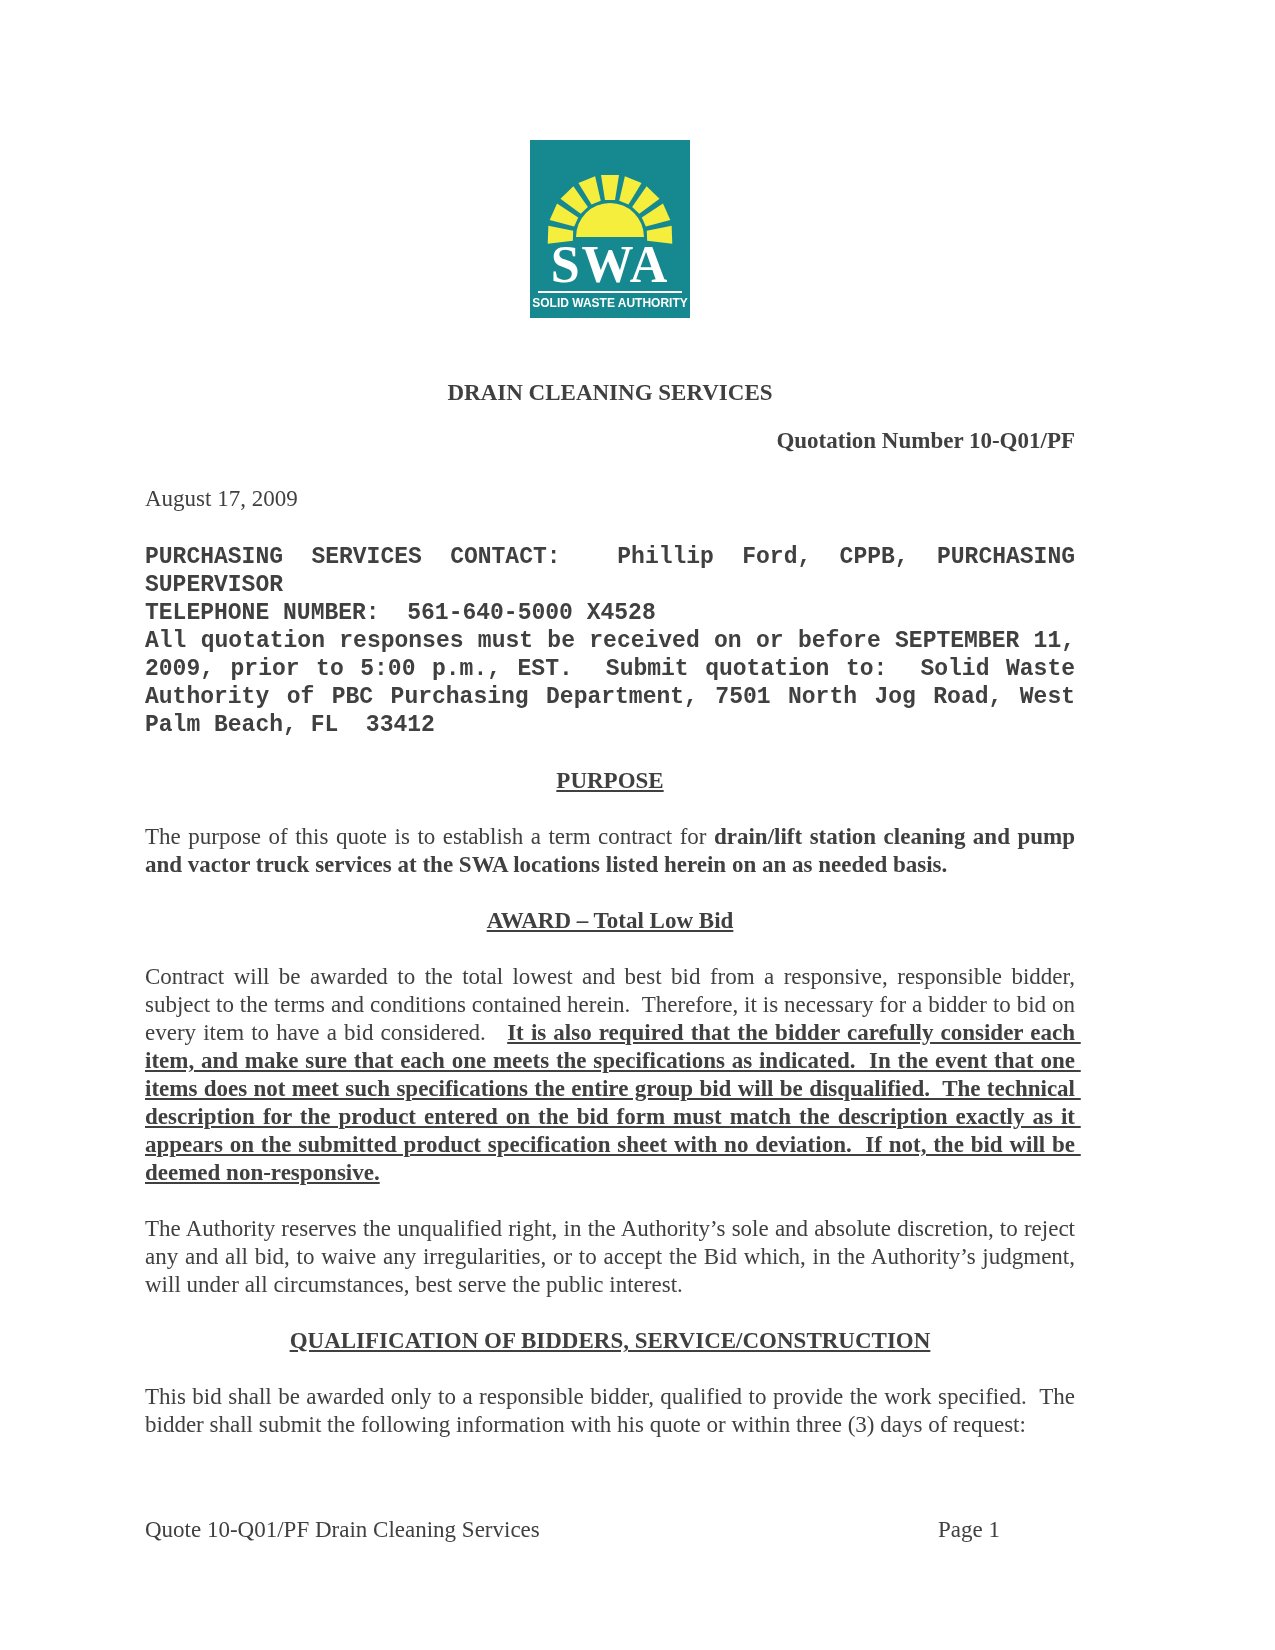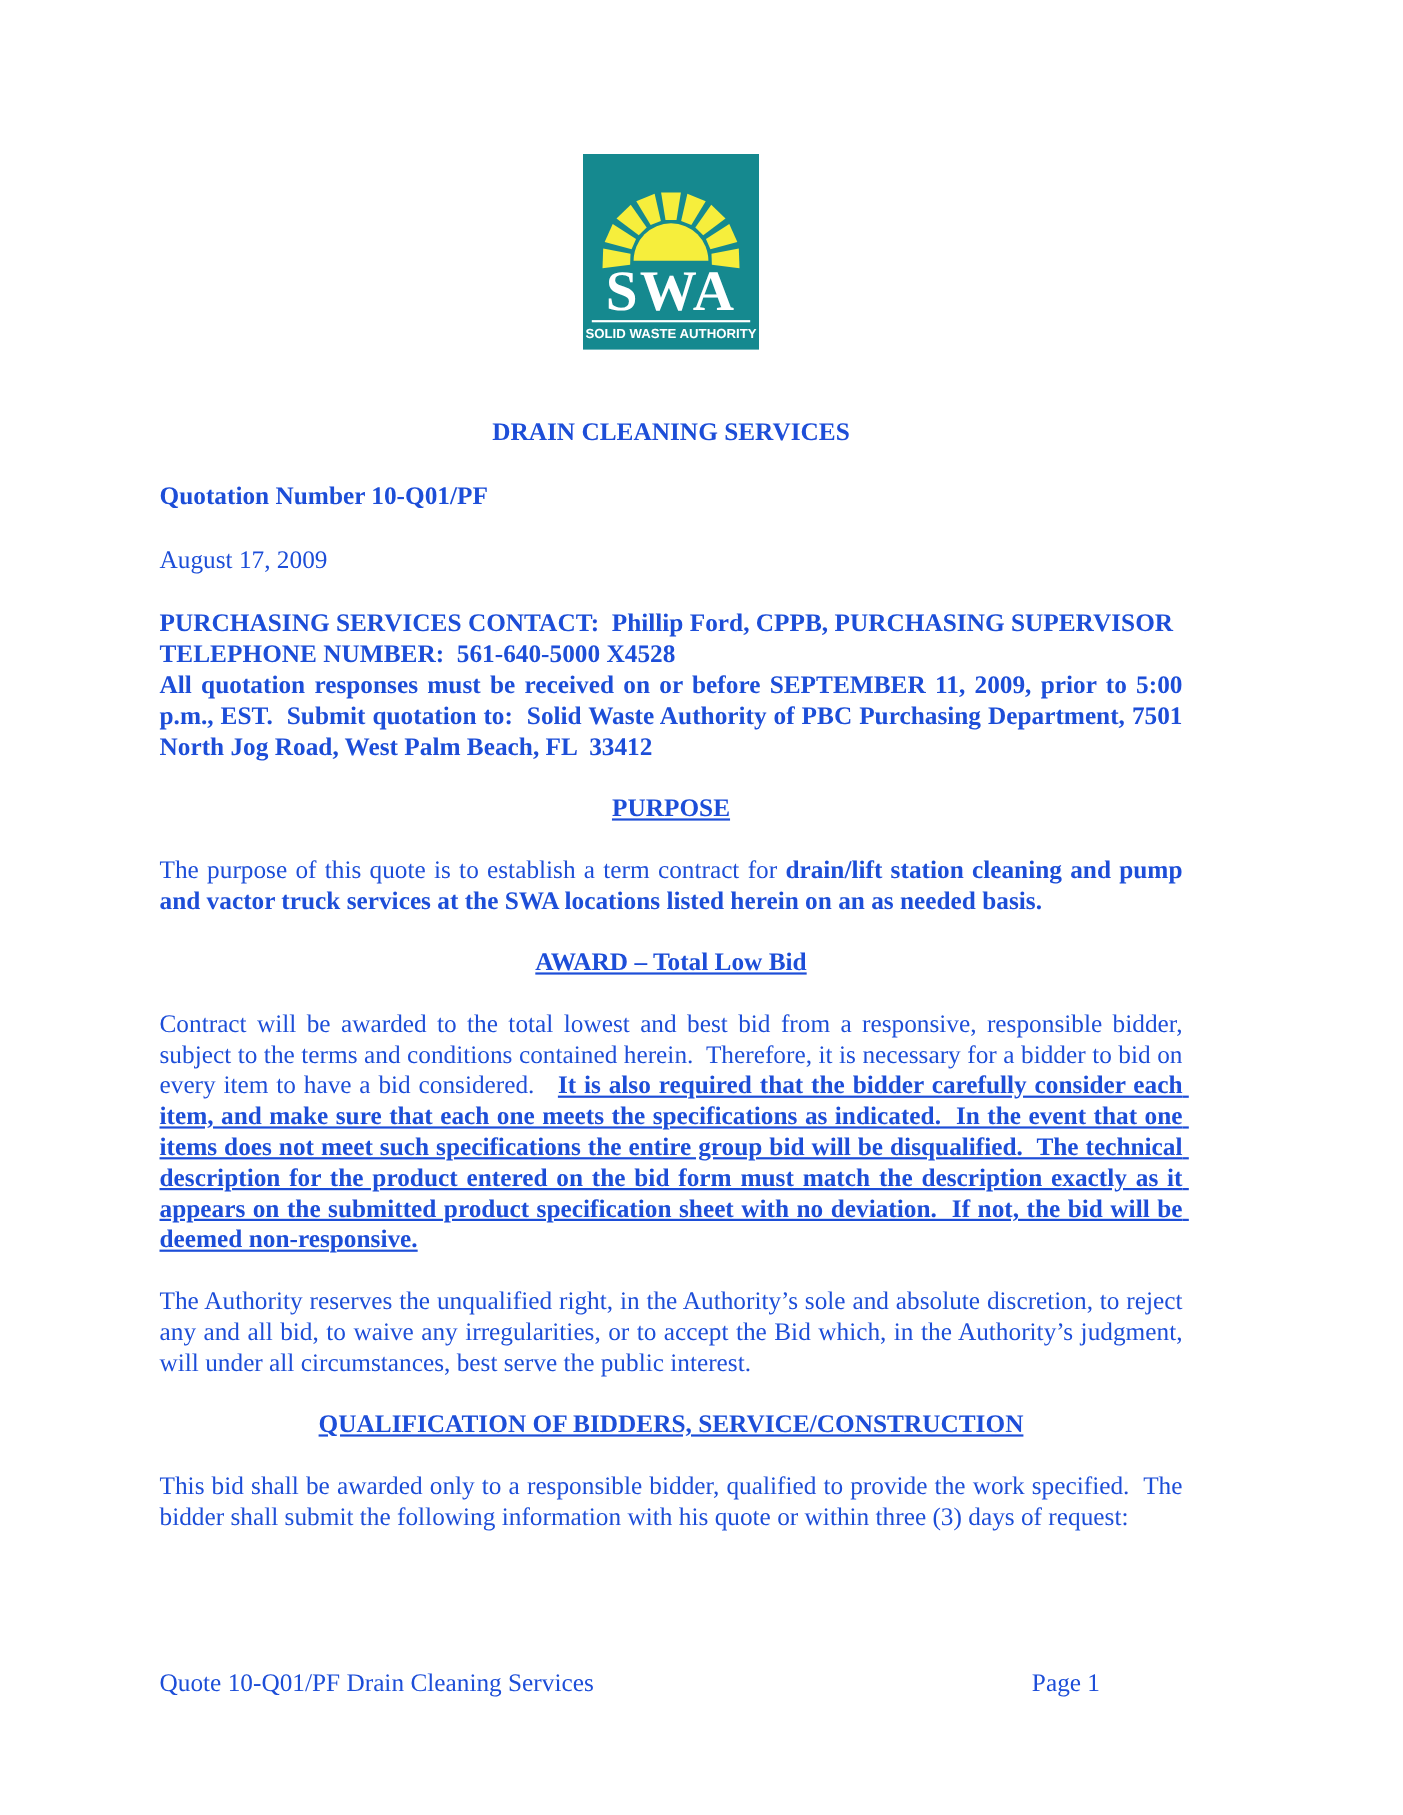--- a/index.html
+++ b/index.html
@@ -3,37 +3,37 @@
 <meta charset="utf-8">
 <style>
   * { margin: 0; padding: 0; box-sizing: border-box; }
   html, body { background: #ffffff; }
   .page {
     position: relative;
     width: 1275px;
     height: 1650px;
     margin: 0 auto;
     background: #ffffff;
-    color: #1d4ed8;
+    color: #404040;
     font-family: "Liberation Serif", serif;
     font-size: 23px;
     line-height: 28px;
     padding: 140px 200px 0 145px;
     overflow: hidden;
   }
   .logo-wrap {
     width: 160px;
     margin: 0 auto;
   }
   .para { white-space: pre-wrap; }
   .doc-title { font-weight: bold; text-align: center; margin-top: 54px; }
-  .doc-subtitle { font-weight: bold; text-align: left; margin-top: 30px; }
+  .doc-subtitle { font-weight: bold; text-align: right; margin-top: 20px; }
   .date-line { margin-top: 30px; }
   .contact-block { margin-top: 30px; font-weight: bold; }
-  .contact-block .cline { text-align: justify; white-space: pre-wrap; }
+  .contact-block .cline { text-align: justify; white-space: pre-wrap; font-family: Liberation Mono, monospace; }
   .heading {
     font-weight: bold;
     text-decoration: underline;
     margin-top: 28px;
     text-align: center;
   }
   .body-para { margin-top: 28px; text-align: justify; }
   .emph { font-weight: bold; margin-top: 44px; }
   .emph-underline { font-weight: bold; text-decoration: underline; }
   .footer {

